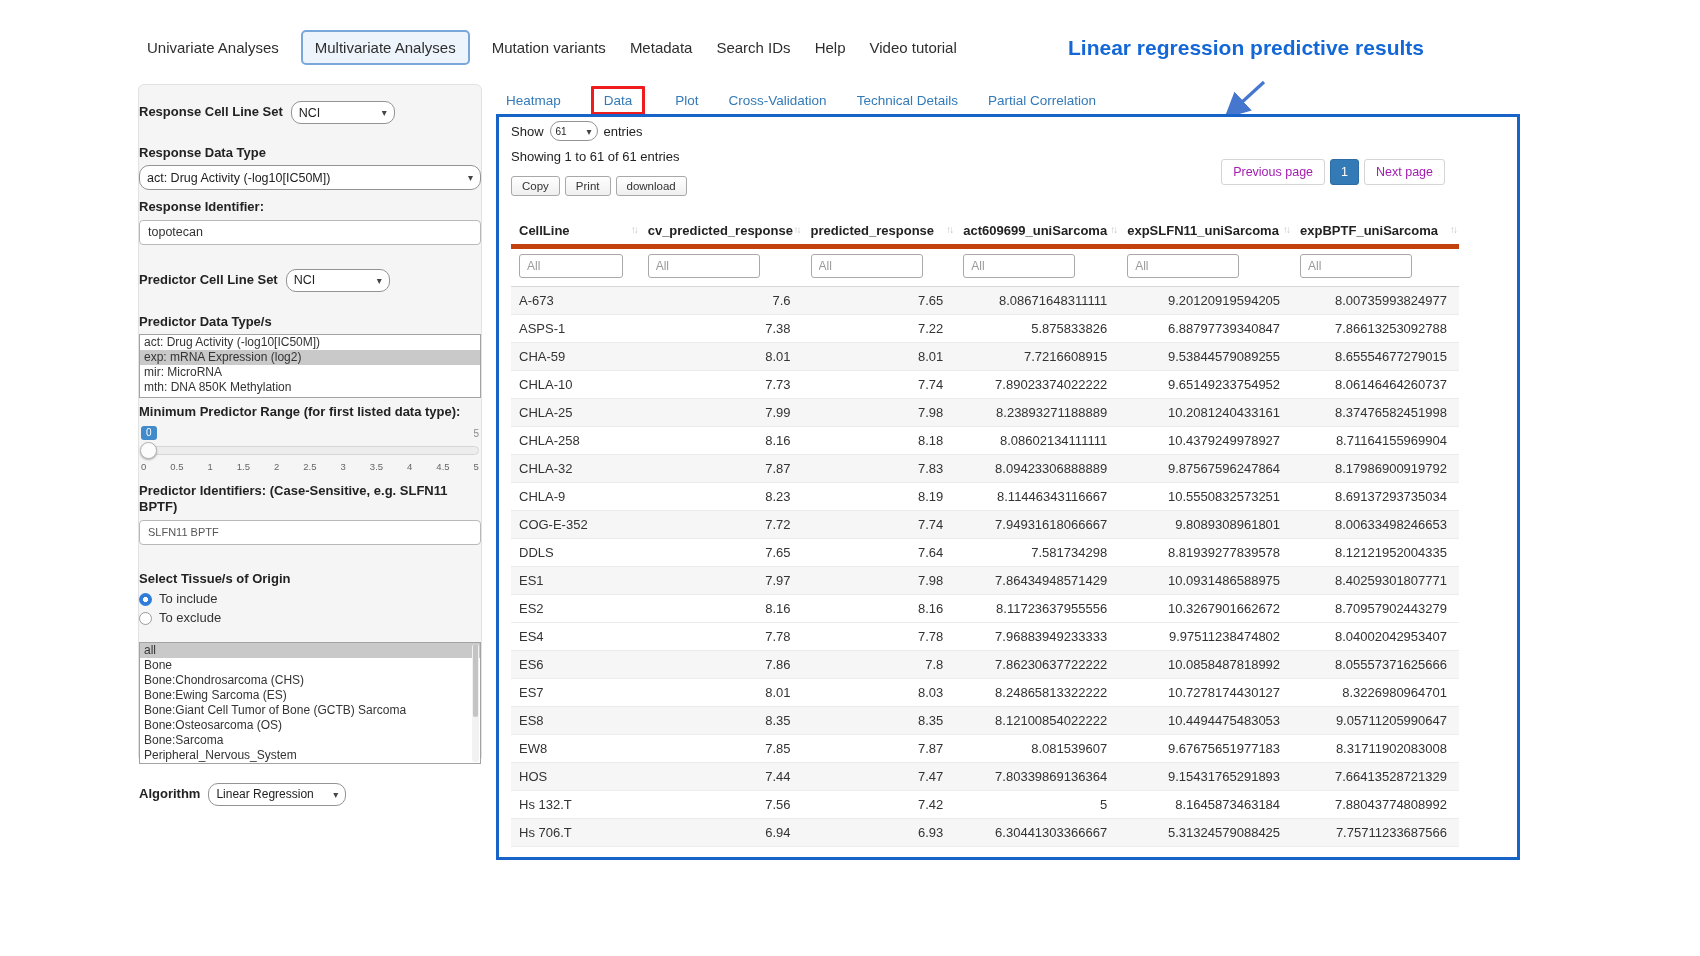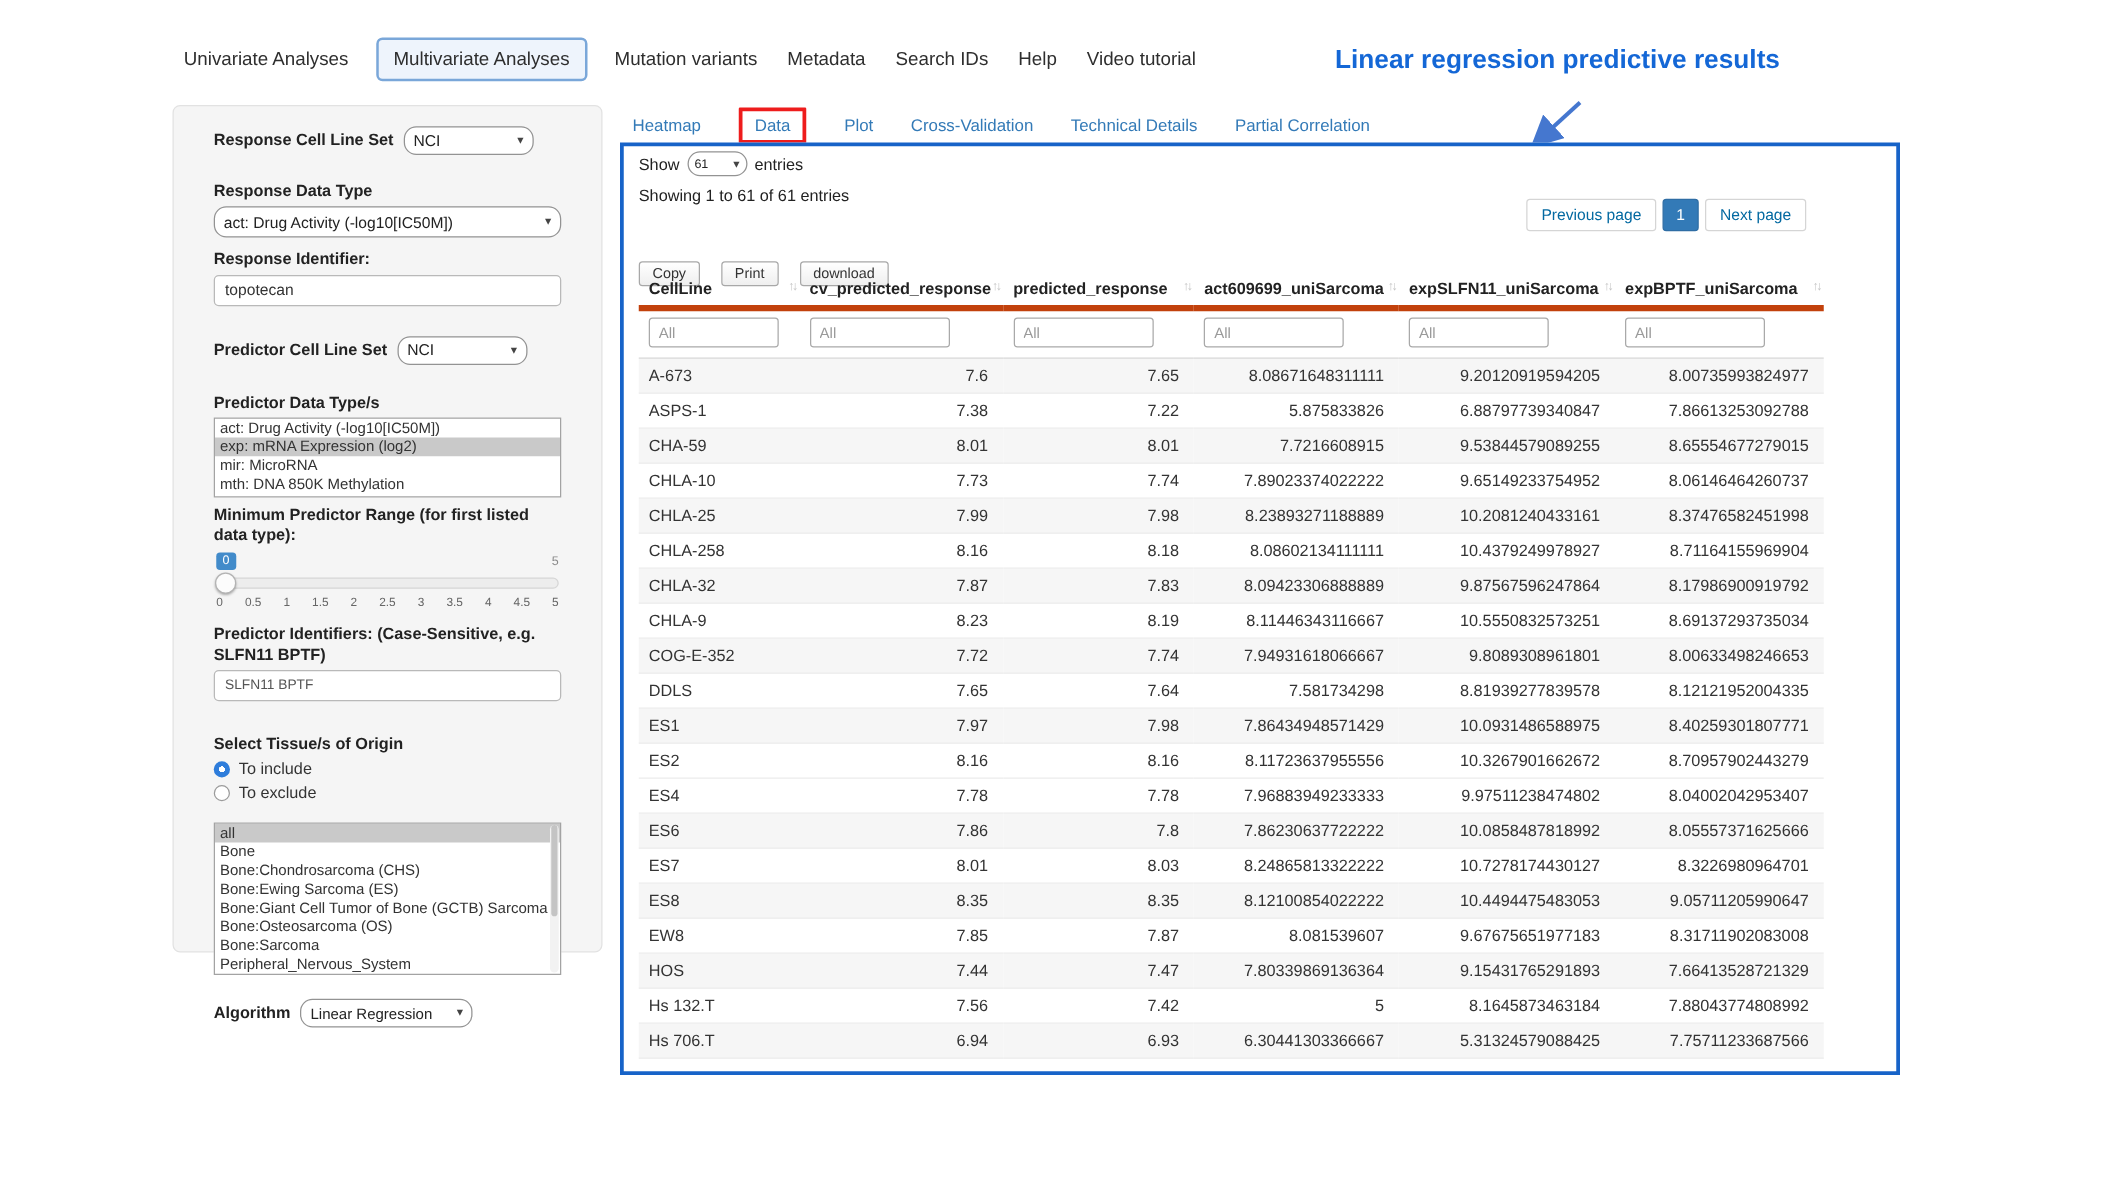--- a/index.html
+++ b/index.html
@@ -12,21 +12,21 @@
   
   .top-nav{position:absolute;left:145px;top:30px;display:flex;align-items:center;gap:20px;font-size:15px;color:#2e2e2e}
   .nav-item{cursor:pointer;padding:8px 2px;white-space:nowrap}
   .nav-item.active{border:2px solid #7aa7d9;background:#eef4fc;border-radius:5px;padding:7px 12px}
 
   
   .annotation-title{position:absolute;left:1068px;top:36px;font-size:21px;font-weight:bold;color:var(--annotation-blue);white-space:nowrap}
   .annotation-arrow{position:absolute;left:1216px;top:78px}
 
   
-  .sidebar{position:absolute;left:138px;top:84px;width:344px;height:678px;background:#f5f5f5;border:1px solid #e2e2e2;border-radius:6px;padding:14px 32px;font-size:13px}
+  .sidebar{position:absolute;left:138px;top:84px;width:344px;height:678px;background:#f5f5f5;border:1px solid #e2e2e2;border-radius:6px;padding:14px 0;font-size:13px}
   .lbl{font-weight:700;font-size:13px;color:#222;margin:0 0 4px;line-height:1.25}
   .inline{display:flex;align-items:center;gap:8px}
   .inline .lbl{margin:0}
   .select{display:inline-flex;align-items:center;justify-content:space-between;background:#fff;border:1px solid #939393;border-radius:10px;padding:2px 7px;font-size:12.5px;color:#222;gap:8px;height:23px;cursor:pointer;white-space:nowrap;overflow:hidden}
   .select.block{width:100%;height:25px}
   .select .chev{font-size:10px;color:#444;flex:0 0 auto}
   .txt{width:100%;height:25px;border:1px solid #b9b9b9;border-radius:4px;padding:0 8px;font-size:12.5px;color:#333;background:#fff;font-family:inherit}
   .txt.small{font-size:11px;color:#555}
   .listbox{background:#fff;border:1px solid #a3a3a3;overflow:hidden;font-size:12px;position:relative}
   .listbox .opt{line-height:15px;height:15px;padding:0 4px;white-space:nowrap;overflow:hidden;cursor:pointer}
@@ -51,23 +51,23 @@
   .main-tabs{position:absolute;left:506px;top:82px;display:flex;align-items:center;gap:30px;font-size:13.5px;color:var(--link-blue);height:36px}
   .tab{cursor:pointer;white-space:nowrap}
   .tab.tab-active{border:3px solid var(--annotation-red);padding:4px 10px;border-radius:1px}
 
   
   .main-panel{position:absolute;left:496px;top:114px;width:1024px;height:746px;border:3px solid var(--accent-blue);background:#fff}
   .show-row{position:absolute;top:4px;left:12px;display:flex;gap:6px;align-items:center;font-size:13px;color:#222}
   .select.xs{height:20px;width:48px;font-size:10px;padding:1px 5px}
   .showing{position:absolute;top:32px;left:12px;font-size:13px;color:#222}
   .pagination{position:absolute;top:42px;right:72px;display:flex;gap:5px;font-size:12.5px;align-items:center}
-  .page-btn{border:1px solid #d5d5d5;background:#fff;color:#0369a1;padding:5px 11px;border-radius:3px;cursor:pointer;font-family:inherit;font-size:12.5px}
+  .page-btn{border:1px solid #d5d5d5;background:#fff;color:#a21caf;padding:5px 11px;border-radius:3px;cursor:pointer;font-family:inherit;font-size:12.5px}
   .page-btn.current{background:var(--link-blue);border-color:#2e6da4;color:#fff;padding:5px 10px}
-  .toolbar{position:absolute;top:92px;left:12px;display:flex;gap:17px}
+  .toolbar{position:absolute;top:59px;left:12px;display:flex;gap:5px}
   .dt-btn{font-size:11.5px;color:#333;background:linear-gradient(#fff,#efefef);border:1px solid #a8a8a8;border-radius:3px;padding:3px 10px;cursor:pointer;font-family:inherit}
   .table-wrap{position:absolute;top:100px;left:12px}
   table{border-collapse:collapse;table-layout:fixed;width:948px;font-size:13px}
   th{font-weight:bold;text-align:left;padding:6px 20px 6px 8px;position:relative;border-bottom:5px solid #c2410c;font-size:13px;color:#222;white-space:nowrap;overflow:hidden;cursor:pointer}
   .sort{position:absolute;right:3px;top:7px;font-size:10px;color:#c6c6c6;letter-spacing:-2px}
   .filter-row td{padding:5px 8px 8px;border-bottom:1px solid #d6d6d6}
   .filter-row input{width:112px;max-width:92%;height:24px;border:1px solid #a9a9a9;border-radius:3px;padding:0 7px;font-size:12px;color:#333;background:#fff;font-family:inherit}
   .filter-row input::placeholder{color:#9a9a9a}
   tbody td{padding:6px 8px;border-bottom:1px solid #ececec;white-space:nowrap;color:#333}
   tbody td.num{text-align:right;padding-right:12px}

